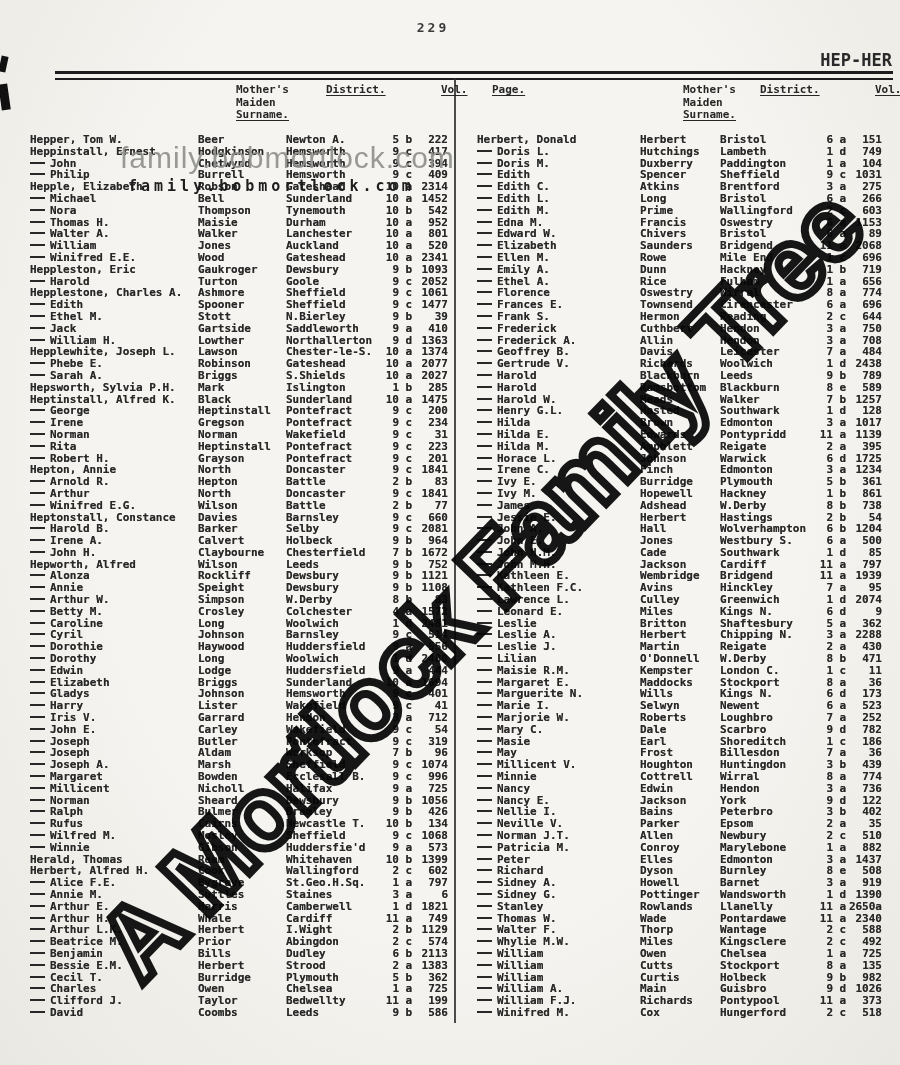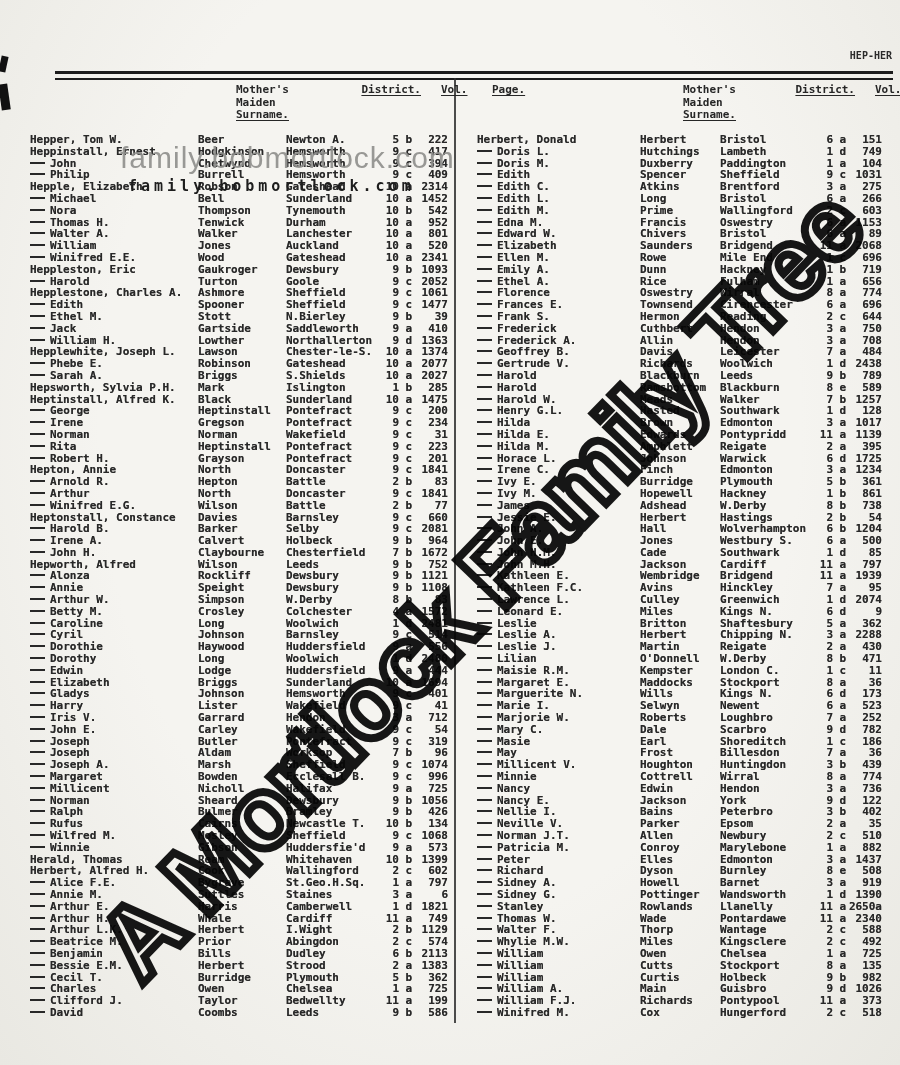--- a/index.html
+++ b/index.html
@@ -7,30 +7,30 @@
   #page{
     position:relative;width:900px;height:1065px;overflow:hidden;margin:0 auto;
     background:radial-gradient(ellipse at 50% 40%, #f5f4f0 55%, #e9e8e2 100%);
     color:#262626;
   }
   
   .page-num{position:absolute;top:20px;left:0;right:34px;text-align:center;
     font-size:13px;font-weight:700;letter-spacing:3px;color:#3a3a3a;}
   .title{position:absolute;top:49px;left:0;right:0;text-align:center;
     font-size:11.5px;font-weight:700;letter-spacing:.4px;color:#2a2a2a;}
-  .range{position:absolute;top:50px;right:8px;font-size:10px;font-weight:700;color:#2a2a2a;}
+  .range{position:absolute;top:50px;right:8px;font-size:17px;font-weight:700;color:#2a2a2a;}
   .rule{position:absolute;top:71px;left:55px;width:838px;height:4px;
     border-top:3px solid #1c1c1c;border-bottom:2px solid #1c1c1c;}
   .divider{position:absolute;top:78px;left:454px;width:2px;height:945px;background:#2e2e2e;opacity:.85;}
 
   
   .colheaders{position:absolute;top:84px;display:flex;font-size:11px;font-weight:700;line-height:12.6px;}
   .colheaders .h-maiden{width:90px;}
   .colheaders.right .h-maiden{width:77px;}
-  .colheaders .h-district{width:95px;text-align:right;}
+  .colheaders .h-district{width:95px;}
   .colheaders .h-vol{width:31px;}
   .colheaders .h-page{width:40px;}
   .colheaders .u{text-decoration:underline;text-underline-offset:2px;}
   .colheaders div{white-space:nowrap;margin-left:20px;}
 
   
   .rows{position:absolute;top:134px;z-index:1;}
   #col-left .rows{left:30px;}
   #col-right .rows{left:477px;}
   .row{display:flex;height:11.8px;line-height:11.8px;font-size:11px;font-weight:700;
@@ -60,20 +60,21 @@
 
   
   .artifact1{position:absolute;top:56px;left:0;width:7px;height:16px;background:#111;transform:rotate(12deg);}
   .artifact2{position:absolute;top:84px;left:0;width:9px;height:26px;background:#111;transform:rotate(-8deg);}
 </style>
 </head>
 <body>
 
 <div id="page">
 
+  <div class="page-num">229</div>
   <div class="range">HEP-HER</div>
   <div class="rule"></div>
   <div class="divider"></div>
 
   <div class="colheaders" style="left:196px;">
     <div class="h-maiden">
       <div>Mother's</div>
       <div>Maiden</div>
       <div class="u">Surname.</div>
     </div>
@@ -146,21 +147,21 @@
         <div class="row">
           <div class="c-name"><span class="dash"></span>Nora</div>
           <div class="c-maiden">Thompson</div>
           <div class="c-district">Tynemouth</div>
           <div class="c-vnum">10</div>
           <div class="c-vlet">b</div>
           <div class="c-page">542</div>
         </div>
         <div class="row">
           <div class="c-name"><span class="dash"></span>Thomas H.</div>
-          <div class="c-maiden">Tenwick</div>
+          <div class="c-maiden">Maisie</div>
           <div class="c-district">Durham</div>
           <div class="c-vnum">10</div>
           <div class="c-vlet">a</div>
           <div class="c-page">952</div>
         </div>
         <div class="row">
           <div class="c-name"><span class="dash"></span>Walter A.</div>
           <div class="c-maiden">Walker</div>
           <div class="c-district">Lanchester</div>
           <div class="c-vnum">10</div>

